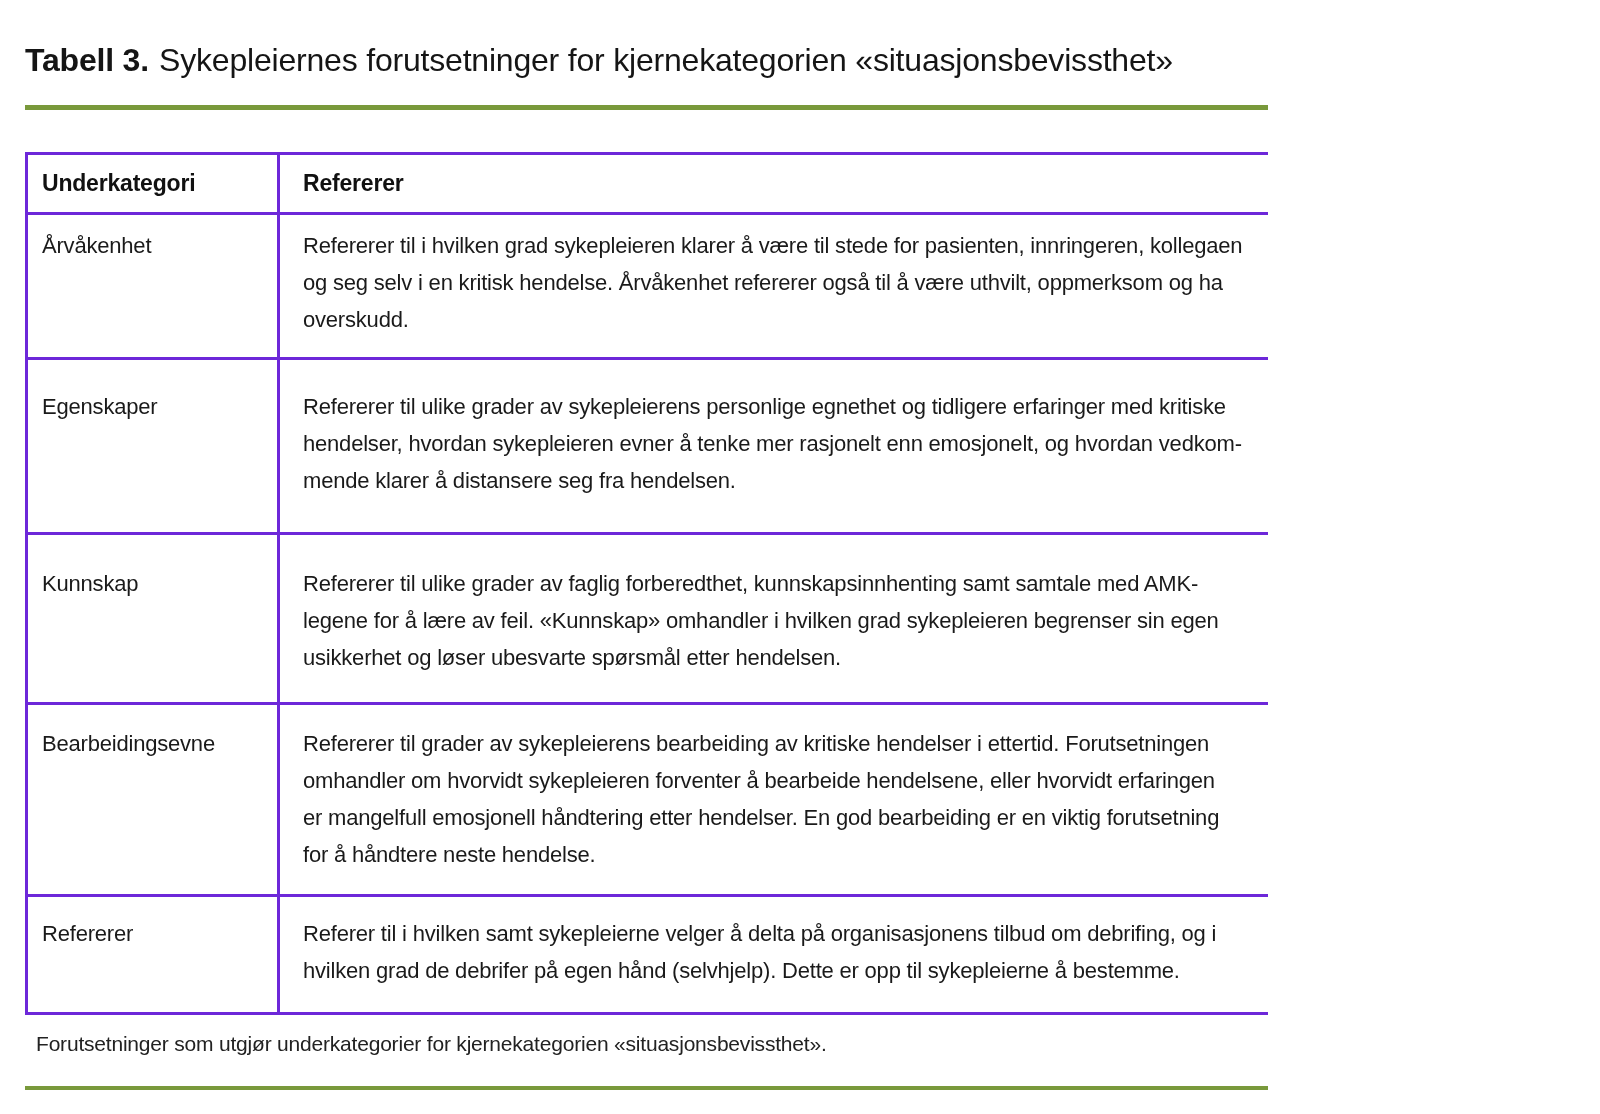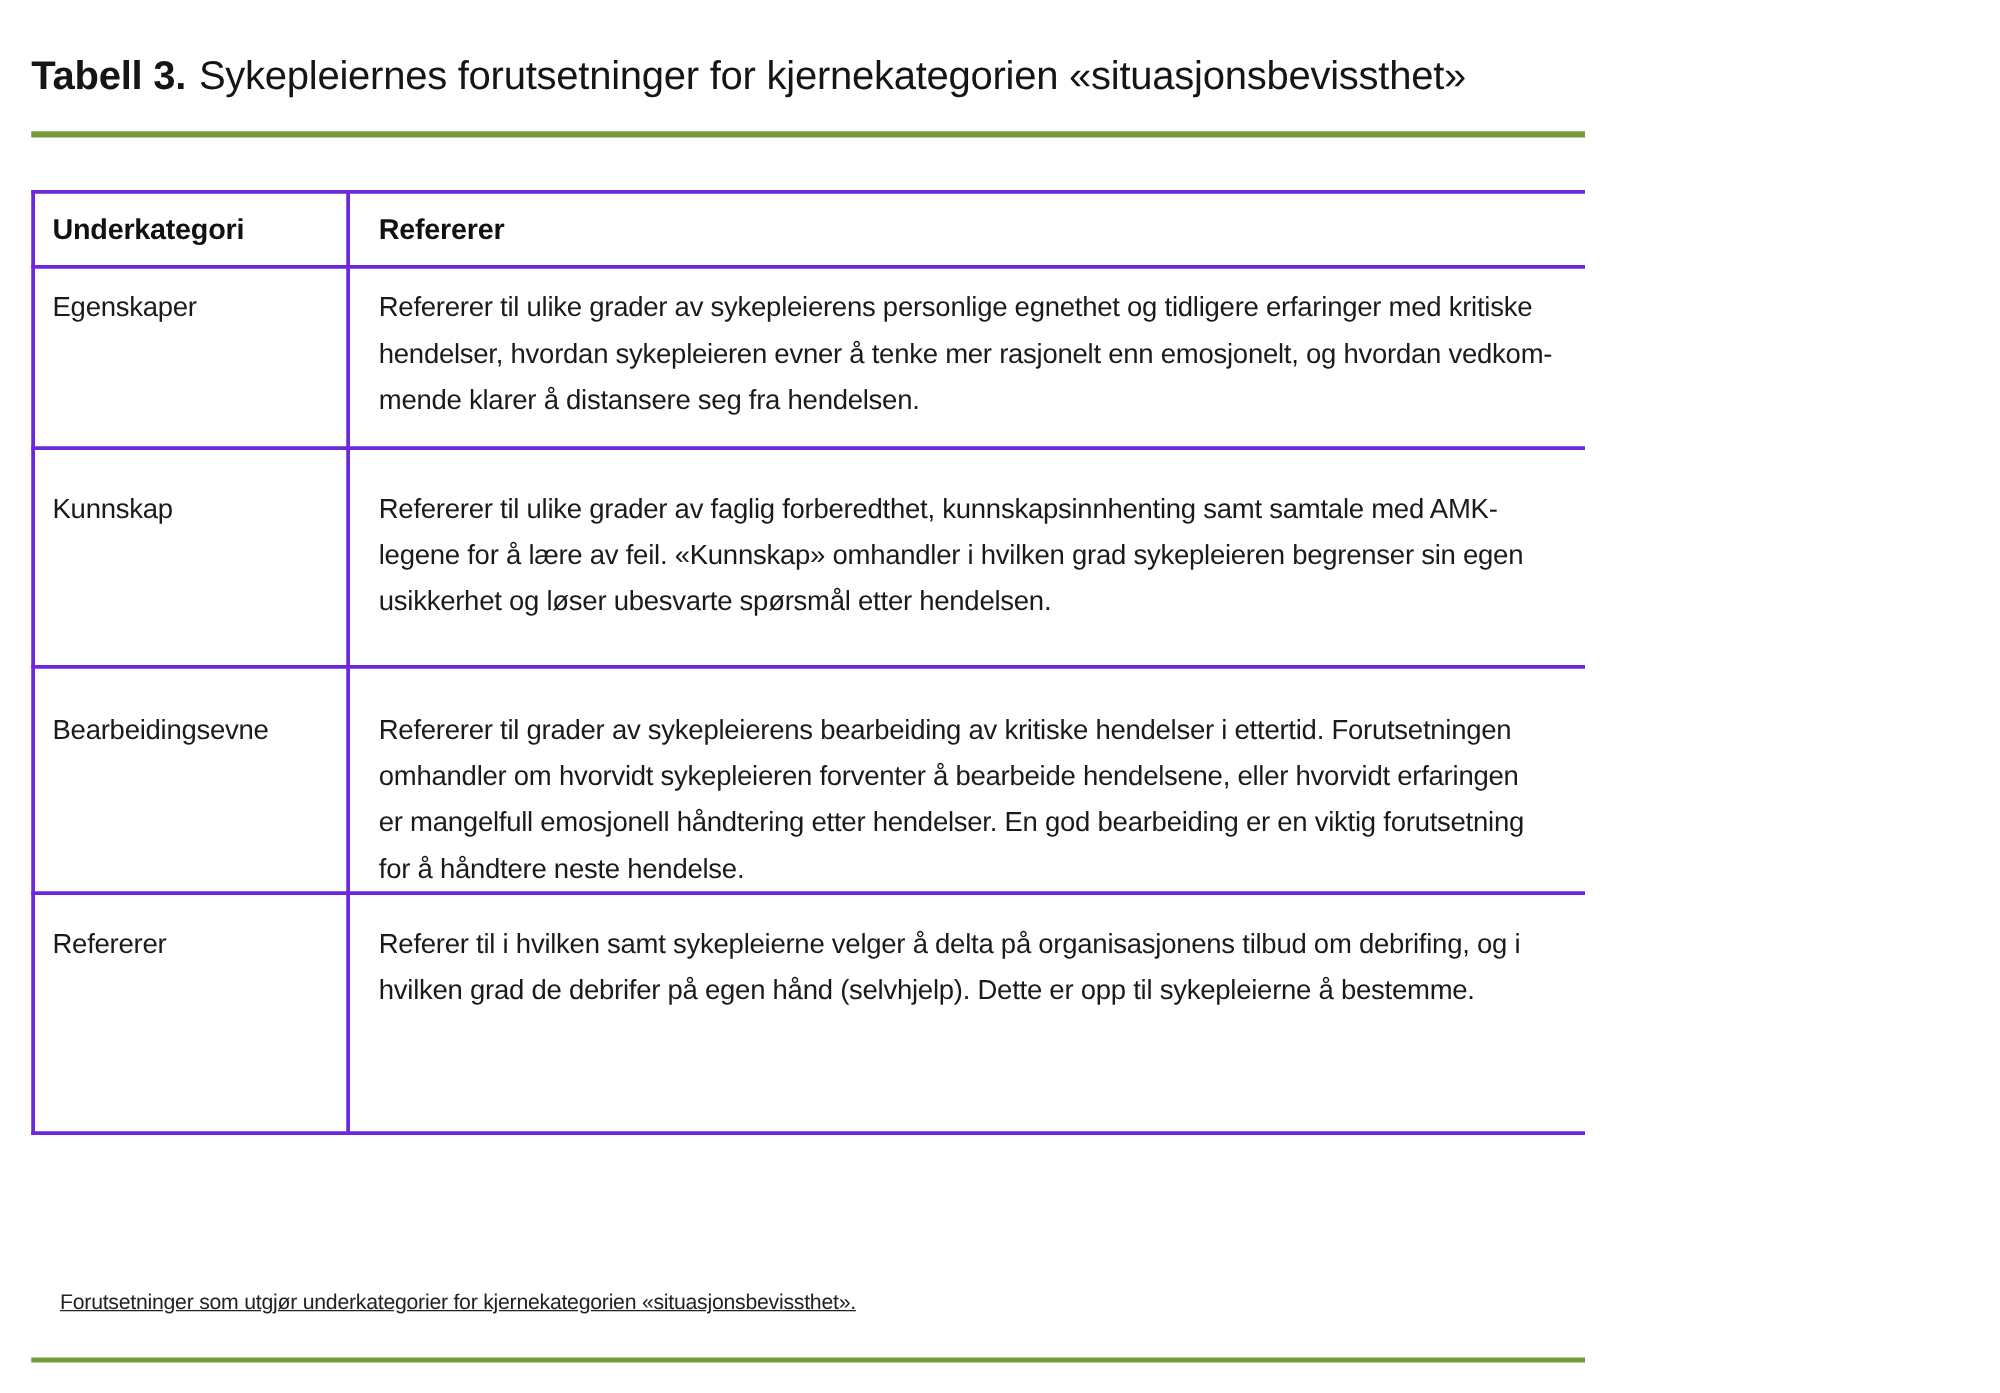--- a/index.html
+++ b/index.html
@@ -78,45 +78,50 @@
   tbody tr:nth-child(3) { height: 170px; }
   tbody tr:nth-child(4) { height: 192px; }
   tbody tr:nth-child(5) { height: 118px; }
   tbody tr:nth-child(1) td { padding-top: 12px; }
   tbody tr:nth-child(2) td { padding-top: 28px; }
   tbody tr:nth-child(3) td { padding-top: 30px; }
   tbody tr:nth-child(4) td { padding-top: 20px; }
   tbody tr:nth-child(5) td { padding-top: 18px; }
   .footnote {
     position: absolute;
-    left: 48px;
+    left: 36px;
     top: 1032px;
-    font-size: 17px;
+    font-size: 21px;
     color: #222222;
     letter-spacing: -0.2px;
-    text-decoration: underline;
   }
 </style>
 </head>
 <body>
 
 <div class="page">
 
   <h1 class="title"><span class="title-label">Tabell 3.</span><span>Sykepleiernes forutsetninger for kjernekategorien «situasjonsbevissthet»</span></h1>
 
   <div class="rule rule-top" style="background: rgb(121, 153, 59);"></div>
 
   <table class="data-table">
     <thead>
       <tr>
         <th class="col-cat">Underkategori</th>
         <th class="col-desc">Refererer</th>
       </tr>
     </thead>
     <tbody>
+      <tr>
+        <td class="cat-cell">Årvåkenhet</td>
+        <td class="desc-cell">Refererer til i hvilken grad sykepleieren klarer å være til stede for pasienten, innringeren, kollegaen
+og seg selv i en kritisk hendelse. Årvåkenhet refererer også til å være uthvilt, oppmerksom og ha
+overskudd.</td>
+      </tr>
       <tr>
         <td class="cat-cell">Egenskaper</td>
         <td class="desc-cell">Refererer til ulike grader av sykepleierens personlige egnethet og tidligere erfaringer med kritiske
 hendelser, hvordan sykepleieren evner å tenke mer rasjonelt enn emosjonelt, og hvordan vedkom-
 mende klarer å distansere seg fra hendelsen.</td>
       </tr>
       <tr>
         <td class="cat-cell">Kunnskap</td>
         <td class="desc-cell">Refererer til ulike grader av faglig forberedthet, kunnskapsinnhenting samt samtale med AMK-
 legene for å lære av feil. «Kunnskap» omhandler i hvilken grad sykepleieren begrenser sin egen

